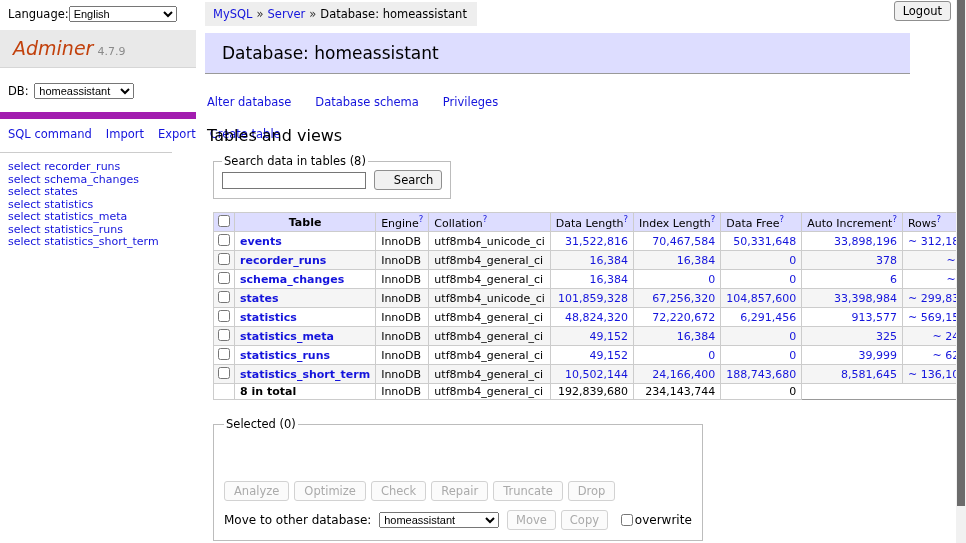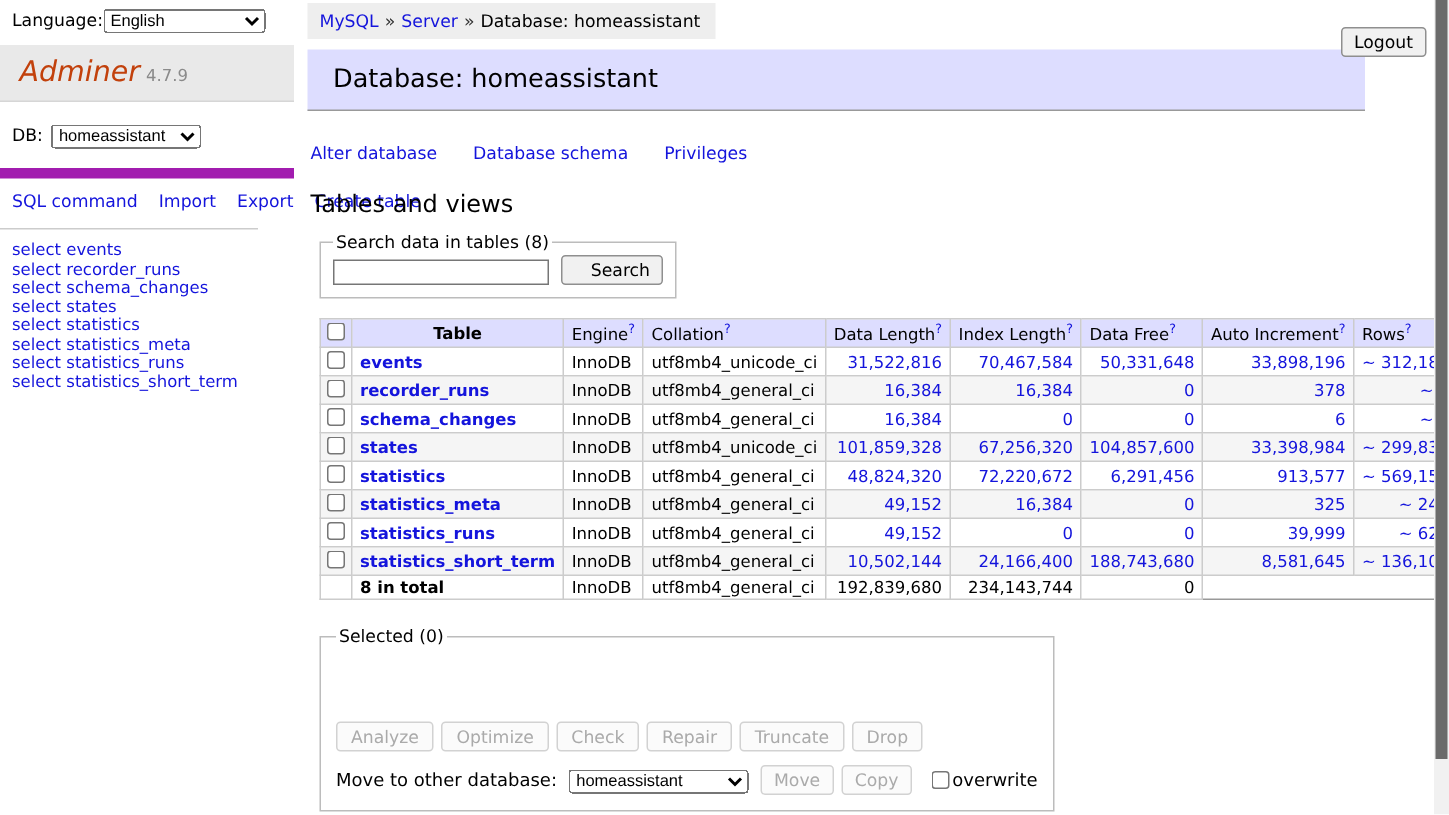--- a/index.html
+++ b/index.html
@@ -27,21 +27,21 @@
 
   
   #main { margin-left:205px; position:relative; height:543px; }
   .breadcrumb { display:inline-block; background:#eee; padding:5px 10px 5px 8px; margin-top:2px; font-size:11.5px; }
   .breadcrumb .sep { color:#333; margin:0 4px; }
   .btn {
     background:#f1f1f1; border:1px solid #8f8f8f; border-radius:3px;
     padding:2px 8px; font-size:11.5px; font-family:inherit; color:#000;
   }
   .btn:disabled, .btn.disabled { color:#aaa; border-color:#d2d2d2; background:#fbfbfb; }
-  .logout { position:absolute; top:18px; right:15px; }
+  .logout { position:absolute; top:1px; right:15px; }
   h2.page-title {
     margin:7px 56px 0 0; background:#ddf; border-bottom:1px solid #999;
     font-weight:400; font-size:17px; padding:10px 0 10px 17px;
   }
   .links-row { margin:21px 0 0 2px; }
   .links-row a { margin-right:24px; font-size:11.5px; }
   h3 { font-weight:400; font-size:16px; margin:17px 0 0 2px; }
 
   fieldset { border:1px solid #bcbcbc; display:inline-block; }
   .search-fs { margin:9px 0 0 8px; padding:2px 8px 8px 8px; }
@@ -90,21 +90,20 @@
   </div>
   <div class="logo-band">
     <span class="logo-name">Adminer</span><span class="logo-version">4.7.9</span>
   </div>
   <div class="db-row">
     <span>DB:</span>
     <select><option>homeassistant</option></select>
   </div>
   <div class="actions"><a>SQL command</a><a>Import</a><a>Export</a><a>Create table</a></div>
   <div class="table-links">
-      <div><a>select</a> <a>events</a></div>
       <div><a>select</a> <a>recorder_runs</a></div>
       <div><a>select</a> <a>schema_changes</a></div>
       <div><a>select</a> <a>states</a></div>
       <div><a>select</a> <a>statistics</a></div>
       <div><a>select</a> <a>statistics_meta</a></div>
       <div><a>select</a> <a>statistics_runs</a></div>
       <div><a>select</a> <a>statistics_short_term</a></div>
     </div>
 </div>
 

